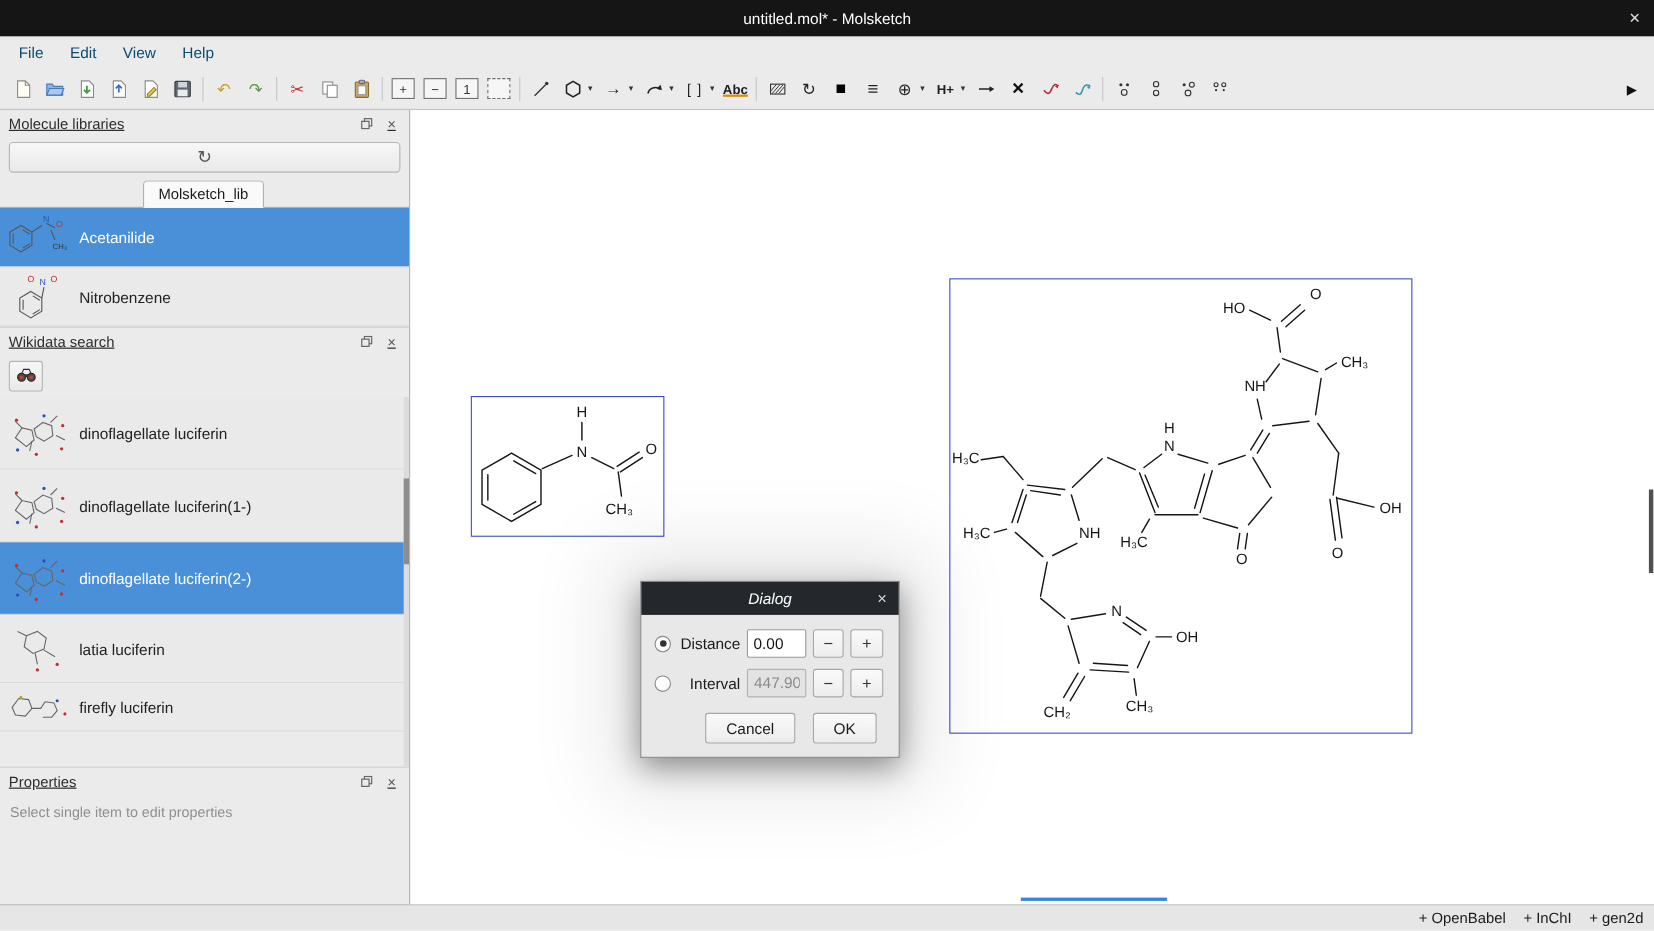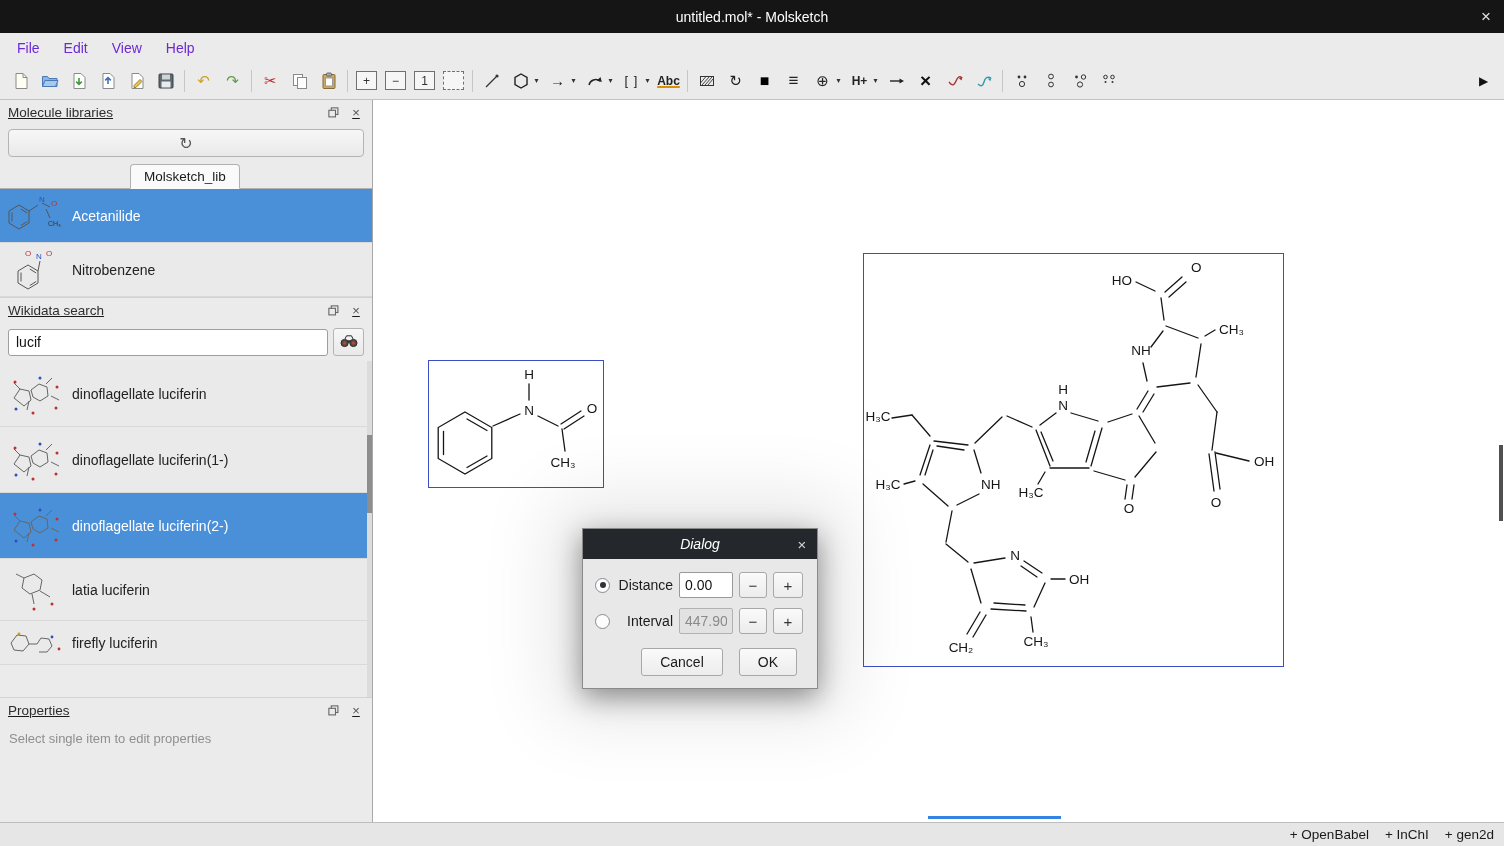--- a/index.html
+++ b/index.html
@@ -6,21 +6,21 @@
 html,body{width:1504px;height:846px;overflow:hidden;}
 body{font-family:"Liberation Sans","DejaVu Sans",sans-serif;font-size:14px;color:#1a1a1a;background:#ebebeb;}
 .window{width:1504px;height:846px;display:flex;flex-direction:column;}
 
 
 .titlebar{height:33px;background:#151515;color:#fff;display:flex;align-items:center;justify-content:center;position:relative;flex:none;font-size:14px;}
 .win-close{position:absolute;right:13px;top:50%;transform:translateY(-50%);font-size:17px;color:#e0e0e0;}
 
 
 .menubar{height:29px;background:#ebebeb;display:flex;align-items:center;padding-left:5px;flex:none;}
-.menu-item{padding:4px 12px;font-size:14px;color:#6d28d9;}
+.menu-item{padding:4px 12px;font-size:14px;color:#0c4a6e;}
 
 
 .toolbar{height:38px;background:#ebebeb;border-bottom:1px solid #c2c2c2;display:flex;align-items:center;padding:0 6px;flex:none;}
 .tools{display:flex;align-items:center;height:100%;}
 .tool{width:29px;height:28px;display:inline-flex;align-items:center;justify-content:center;font-size:15px;color:#222;flex:none;}
 .tool svg{width:18px;height:18px;}
 .tool.dd{width:13px;font-size:8px;color:#333;margin-left:-5px;}
 .tb-sep{width:1px;height:22px;background:#c6c6c6;margin:0 4px;flex:none;}
 .tool.box{width:21px;height:19px;border:1px solid #707070;background:#f6f6f6;font-size:12px;margin:0 4px;color:#333;}
 .tool.box.dashed{border-style:dashed;}
@@ -325,21 +325,20 @@
           <span class="panel-title">Wikidata search</span>
           <span class="panel-btn">
               <svg viewBox="0 0 10 10">
                 <rect x="3" y="0.8" width="6" height="6" fill="none" stroke="#666"></rect>
                 <rect x="0.8" y="3" width="6" height="6" fill="#ebebeb" stroke="#666"></rect>
               </svg>
             </span>
           <span class="panel-btn">×</span>
         </div>
         <div class="search-row">
-          <input class="search-input" value="lucif" style="">
           <button class="search-btn">
               <span><svg viewBox="0 0 18 14">
                   <path d="M5 5L6.5 1.8h5L13 5" fill="none" stroke="#2a2a2a"></path>
                   <rect x="7.3" y="6.2" width="3.4" height="2.6" fill="#3a3a3a"></rect>
                   <circle cx="4.6" cy="9" r="3.6" fill="#5a4a42" stroke="#2a2a2a"></circle>
                   <circle cx="13.4" cy="9" r="3.6" fill="#5a4a42" stroke="#2a2a2a"></circle>
                   <circle cx="4.6" cy="9" r="1.5" fill="#c04040"></circle>
                   <circle cx="13.4" cy="9" r="1.5" fill="#c04040"></circle>
                 </svg></span>
             </button>

